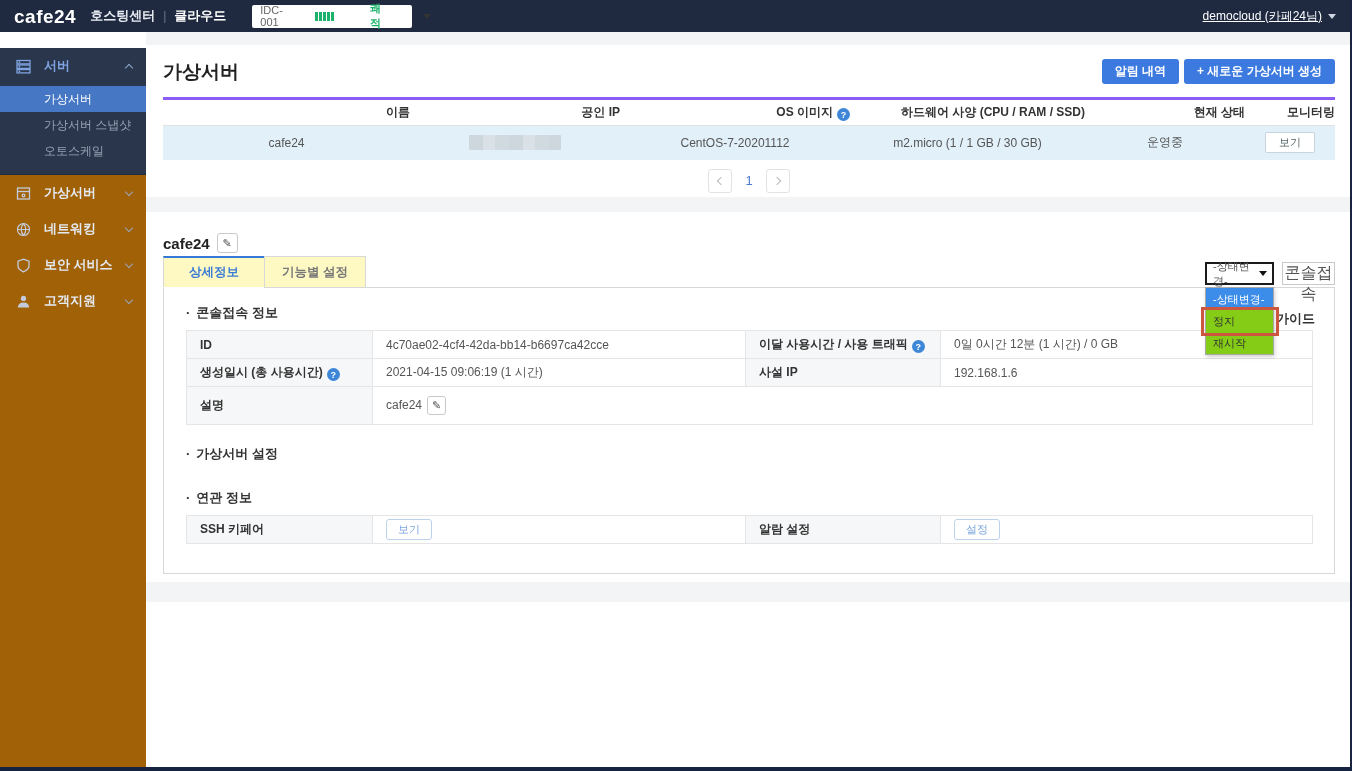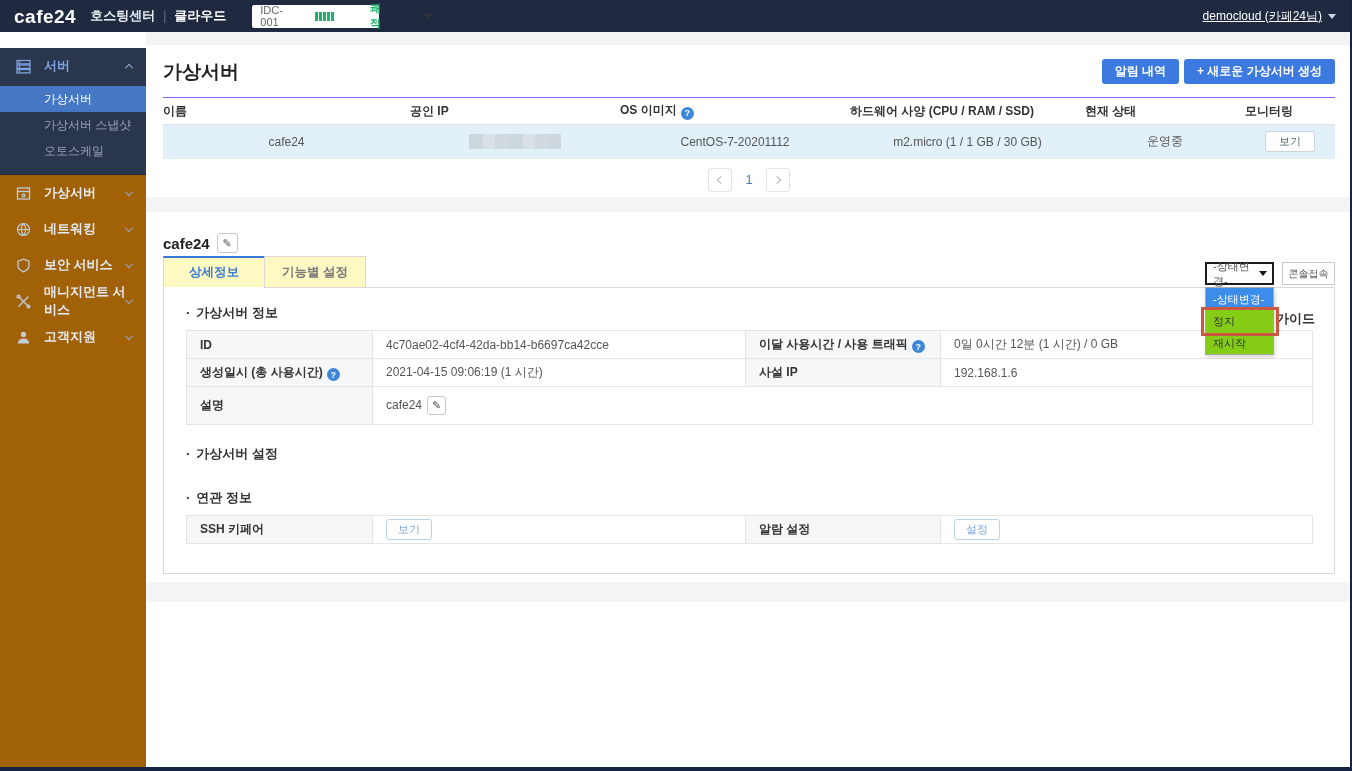--- a/index.html
+++ b/index.html
@@ -7,21 +7,21 @@
   .app { position:relative; width:1352px; height:771px; background:#fff; overflow:hidden;
          border-right:2px solid #182440; margin:0 auto; }
 
   
   .topbar { position:absolute; left:0; top:0; width:100%; height:32px; background:#1f2a41;
             display:flex; align-items:center; padding:0 14px; }
   .logo { color:#fff; font-size:19px; font-weight:800; letter-spacing:.5px; line-height:1; }
   .tb-svc { color:#e8ebf2; font-size:13px; font-weight:bold; margin-left:14px; }
   .tb-div { color:#6b7690; font-size:12px; margin:0 8px; }
   .tb-sec { color:#fff; font-size:13px; font-weight:bold; }
-  .idc-select { margin-left:26px; width:127px; height:23px; background:#fff; border-radius:2px;
+  .idc-select { margin-left:26px; width:160px; height:23px; background:#fff; border-radius:2px;
                 display:flex; align-items:center; padding:0 8px; cursor:pointer;gap:32px; }
   .idc-val { font-size:11px; color:#666; flex:1; }
   .bars { display:flex; gap:1px; margin-right:4px; }
   .bars i { width:3px; height:9px; background:#1cb26b; display:block; }
   .idc-status { font-size:11px; color:#1cb26b; font-weight:bold; margin-right:10px; }
   .caret-dn { width:0; height:0; border-left:4px solid transparent; border-right:4px solid transparent;
               border-top:5px solid #333; }
   .account { margin-left:auto; color:#fff; font-size:12px; display:flex; align-items:center; gap:6px; cursor:pointer; }
   .account span { text-decoration:underline; }
   .account .caret-dn { border-top-color:#cfd5e2; }
@@ -45,22 +45,22 @@
   .main { position:absolute; left:146px; top:32px; width:1204px; height:735px; background:#fff; }
   .content-zone { background:#f3f4f5; height:570px; padding-top:13px; }
   .panel { background:#fff; }
   .panel1 { height:152px; position:relative; padding:0 15px 0 17px; }
   .page-title { font-size:19px; font-weight:bold; color:#222; padding-top:14px; height:41px; }
   .top-actions { position:absolute; right:15px; top:14px; display:flex; gap:5px; }
   .btn-primary { background:#3c7adf; color:#fff; border:none; border-radius:3px; font-size:12px;
                  height:25px; padding:0 13px; cursor:pointer; font-family:inherit; font-weight:bold; }
 
   table.ltable { width:100%; border-collapse:collapse; margin-top:11px; }
-  .ltable th { border-top:1px solid #8b5cf6; border-bottom:1px solid #e2e2e2; height:27px;
-               font-size:12px; color:#333; text-align:left; font-weight:bold; }
+  .ltable th { border-top:3px solid #8b5cf6; border-bottom:1px solid #e2e2e2; height:27px;
+               font-size:12px; color:#333; text-align:right; font-weight:bold; }
   .ltable td { height:34px; background:#e2f0fa; font-size:12px; color:#555; text-align:center; }
   .ip-masked { display:inline-block; width:92px; height:15px; vertical-align:middle; border-radius:1px;
     background-image:repeating-linear-gradient(90deg,#c9d2d8 0 14px,#d8dfe4 14px 26px,#cdd6db 26px 40px);
     opacity:.85; }
   .btn-view { background:#fff; border:1px solid #c8d4e0; border-radius:2px; color:#566; font-size:11px;
               height:21px; padding:0 13px; cursor:pointer; font-family:inherit; }
 
   .pager { display:flex; justify-content:center; align-items:center; margin-top:9px; gap:13px; }
   .pg-btn { width:24px; height:24px; background:#fff; border:1px solid #e3e3e3; border-radius:3px;
             display:flex; align-items:center; justify-content:center; cursor:pointer; }
@@ -103,21 +103,21 @@
   .mini.danger { color:#e0604f; border:1px solid #eaa79e; }
   .mini.blue   { color:#7ca6dd; border:1px solid #bcd2ea; }
   .edit-btn.sm { width:19px; height:19px; vertical-align:middle; margin-left:5px; }
 
   
   .status-cluster { position:absolute; top:50px; right:15px; display:flex; gap:8px; z-index:5; }
   .select-box { width:69px; height:23px; border:2px solid #1a1a1a; background:#fff; display:flex;
                 align-items:center; justify-content:space-between; padding:0 5px 0 6px; cursor:pointer; }
   .select-box .val { font-size:11px; color:#555; }
   .select-box .caret-dn { border-top-color:#111; }
-  .console-btn { width:53px; height:23px; border:1px solid #c9c9c9; background:#fff; font-size:10px;
+  .console-btn { width:53px; height:23px; border:1px solid #c9c9c9; background:#fff; font-size:16px;
                  color:#555; cursor:pointer; font-family:inherit; }
   .select-menu { position:absolute; top:75px; right:76px; width:69px; background:#fff;
                  border:1px solid #a9a9a9; z-index:6; box-shadow:1px 2px 4px rgba(0,0,0,.18); }
   .menu-item { height:22px; display:flex; align-items:center; padding-left:7px; font-size:11px;
                color:#333; cursor:pointer; background:#84cc16; }
   .menu-item.selected { background:#3c8ce9; color:#fff; }
   .annotation-box { position:absolute; left:-5px; right:-6px; top:19px; height:29px;
                     border:3px solid #cc5740; z-index:7; pointer-events:none; }
   .guide-link { position:absolute; top:98px; right:35px; z-index:3; font-size:13px; font-weight:bold;
                 color:#333; cursor:pointer; white-space:nowrap; }
@@ -211,31 +211,20 @@
     <div class="sb-section">
       <span class="sb-ico">
         <svg viewBox="0 0 15 15" width="15" height="15" fill="none" stroke="currentColor" stroke-width="1.3">
             <path d="M7.5 1.2 L13 3.2 V7.8 C13 11 9.5 13 7.5 13.8 C5.5 13 2 11 2 7.8 V3.2 Z"></path>
           </svg>
       </span>
       <span class="sb-lbl">보안 서비스</span>
       <span class="chv dn"></span>
     </div>
 
-    <div class="sb-section">
-      <span class="sb-ico">
-        <svg viewBox="0 0 15 15" width="15" height="15" fill="none" stroke="currentColor" stroke-width="1.4">
-            <path d="M2.5 2.5 L12.5 12.5 M12.5 2.5 L2.5 12.5"></path>
-            <circle cx="2.5" cy="2.5" r="1.4"></circle>
-            <circle cx="12.5" cy="12.5" r="1.4"></circle>
-          </svg>
-      </span>
-      <span class="sb-lbl">매니지먼트 서비스</span>
-      <span class="chv dn"></span>
-    </div>
 
     <div class="sb-section">
       <span class="sb-ico">
         <svg viewBox="0 0 15 15" width="15" height="15" fill="currentColor">
             <circle cx="7.5" cy="4.4" r="2.6"></circle>
             <path d="M1.8 13.5 C2.2 9.9 5 8.6 7.5 8.6 C10 8.6 12.8 9.9 13.2 13.5 Z"></path>
           </svg>
       </span>
       <span class="sb-lbl">고객지원</span>
       <span class="chv dn"></span>
@@ -303,21 +292,21 @@
           <span class="server-name">cafe24</span>
           <button class="edit-btn"><span>✎</span></button>
         </div>
 
         <div class="tabbar">
           <div class="tab active">상세정보</div>
           <div class="tab">기능별 설정</div>
         </div>
 
         <div class="detail-body">
-          <div class="section-title st-info">가상서버 정보</div>
+          <div class="section-title st-info">콘솔접속 정보</div>
           <table class="ftable">
             <colgroup>
                 <col style="width:186px">
                 <col style="width:373px">
                 <col style="width:195px">
                 <col>
               </colgroup>
             <tbody>
                 <tr>
               <td class="lbl">ID</td>

